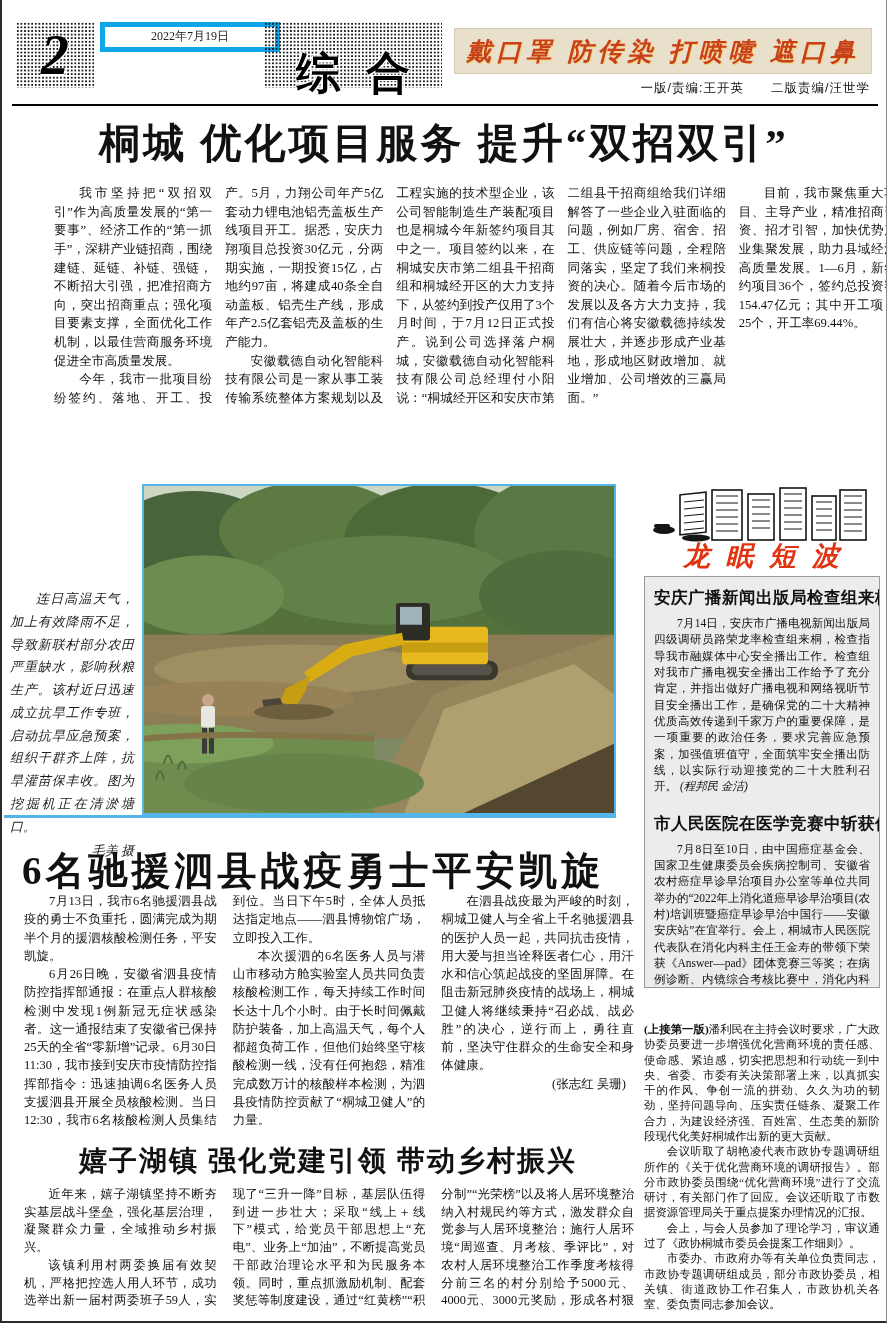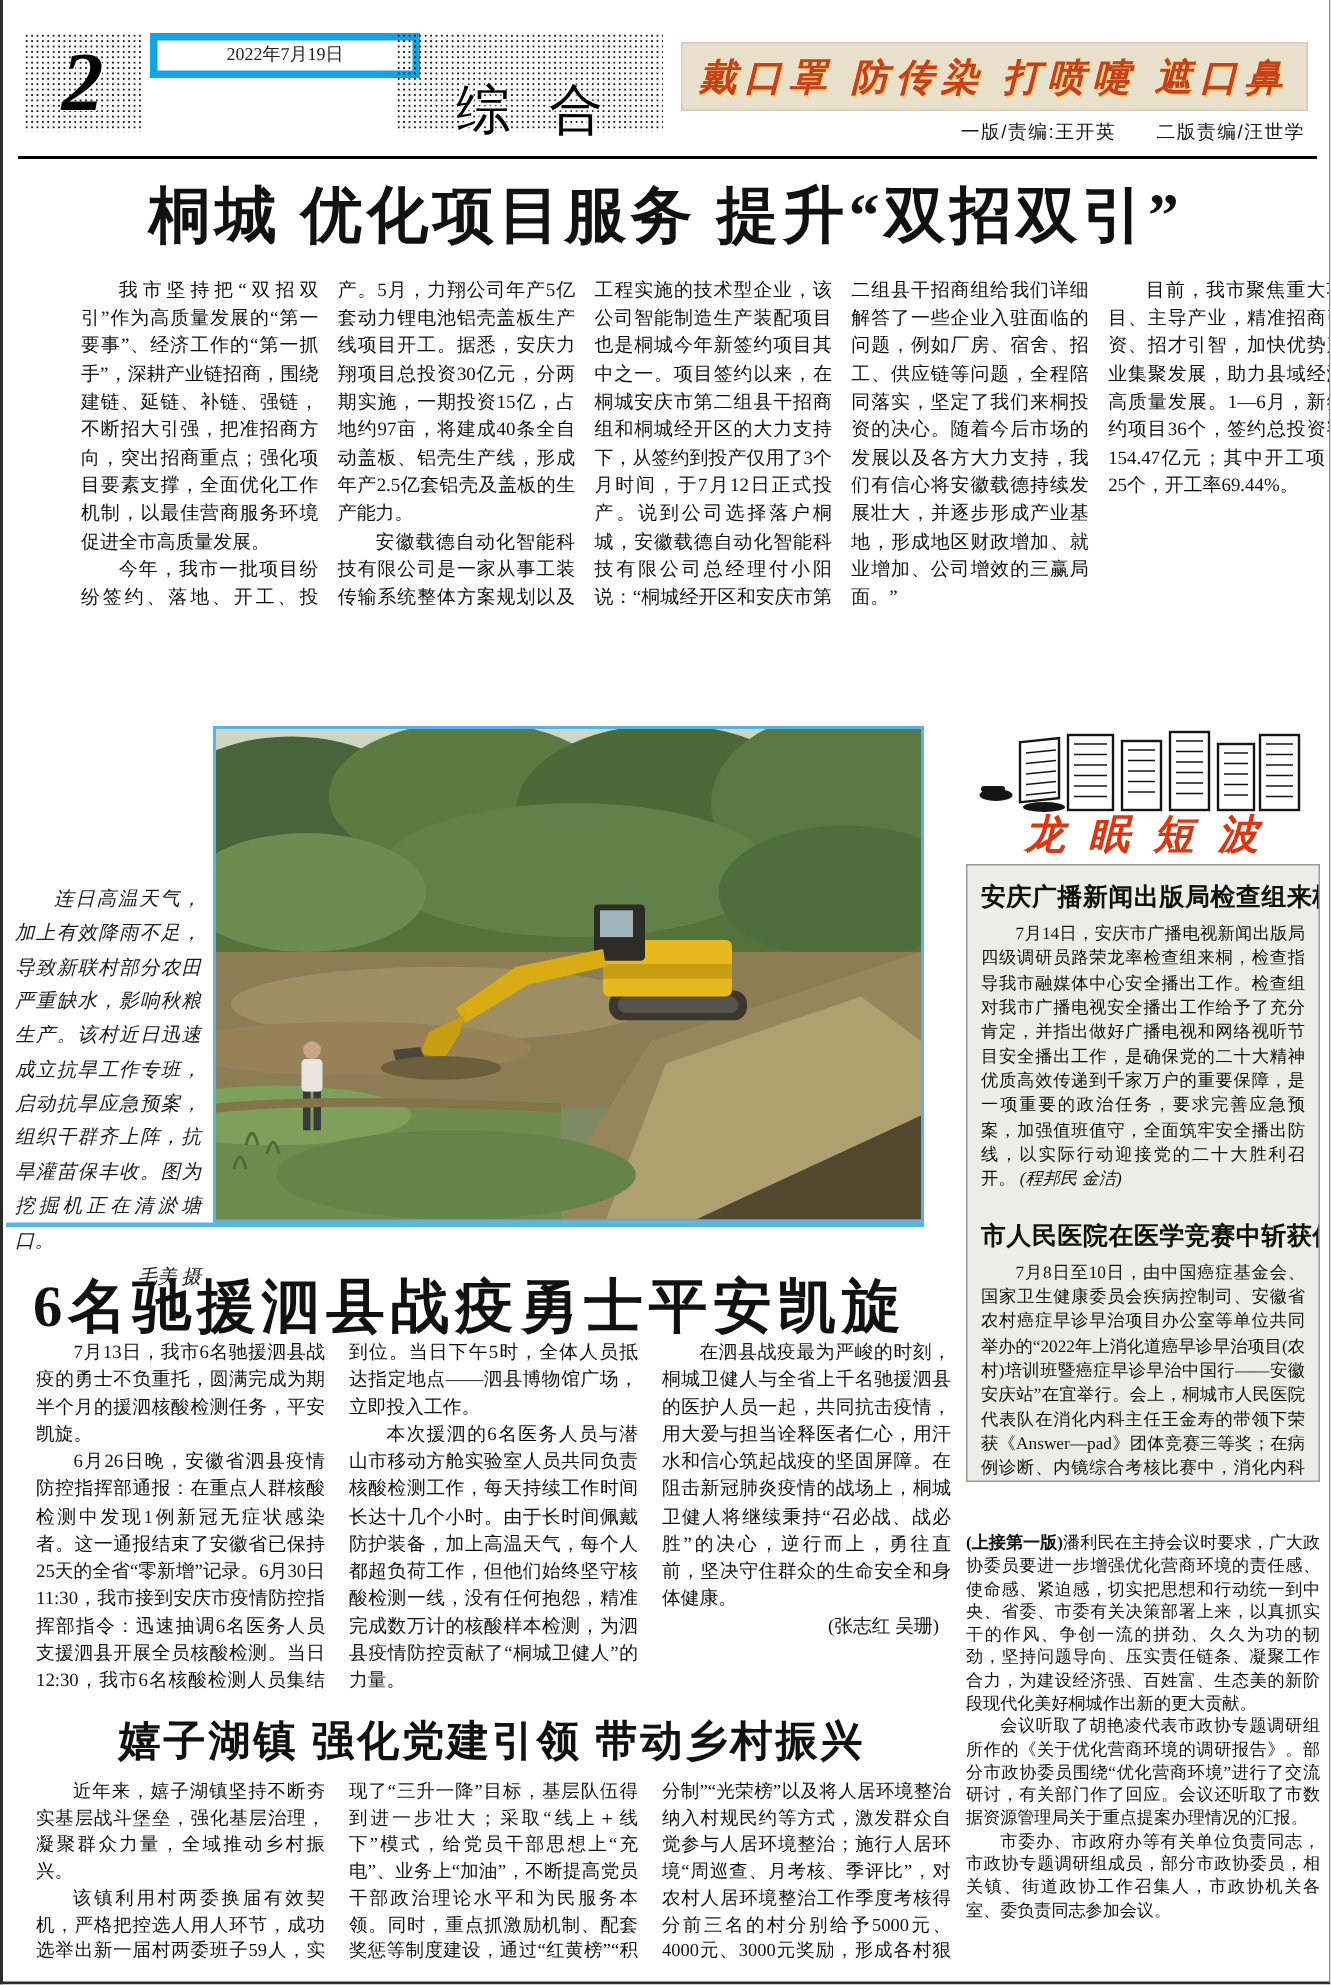--- a/index.html
+++ b/index.html
@@ -9,21 +9,21 @@
 
   
   .header{position:absolute;top:20px;left:14px;right:10px;height:84px;}
   .halftone{background-image:radial-gradient(circle,#1a1a1a 0.8px,transparent 0.95px);background-size:3.6px 3.6px;}
   .pagenum-block{position:absolute;left:0;top:2px;width:78px;height:66px;display:flex;align-items:center;justify-content:center;}
   .pagenum{font-size:56px;font-weight:bold;font-style:italic;line-height:1;color:#000;text-shadow:1px 1px 0 #fff;}
   .masthead-block{position:absolute;left:84px;top:0;width:152px;height:72px;text-align:center;}
   .masthead{font-size:33px;font-weight:bold;color:#c3261c;letter-spacing:2px;font-style:italic;line-height:1.1;white-space:nowrap;}
   .datebox{margin:2px auto 0;width:138px;border:5px solid #0ea5e9;font-size:12px;padding:1px 16px 2px;background:#fff;color:#222;}
   .section-block{position:absolute;left:248px;top:2px;width:178px;height:66px;display:flex;align-items:center;justify-content:center;}
-  .section-label{font-size:36px;font-weight:normal;letter-spacing:26px;padding-left:26px;color:#000;text-shadow:0 0 3px #fff,1px 1px 0 #fff,-1px -1px 0 #fff;margin-top:36px;}
+  .section-label{font-size:44px;font-weight:bold;letter-spacing:26px;padding-left:26px;color:#000;text-shadow:0 0 3px #fff,1px 1px 0 #fff,-1px -1px 0 #fff;margin-top:36px;}
   .banner{position:absolute;left:438px;top:8px;right:4px;height:46px;background:#e9e0cb;
           display:flex;align-items:center;justify-content:center;box-shadow:0 0 0 1px #d6ccb4 inset;}
   .slogan{font-weight:bold;font-size:25px;color:#c8401b;letter-spacing:5px;font-style:italic;white-space:nowrap;
           text-shadow:1px 1px 0 #f3d27a;}
   .editors{position:absolute;right:6px;top:60px;font-size:12.5px;letter-spacing:1px;color:#111;font-family:"Liberation Sans","DejaVu Sans",sans-serif;}
   .head-rule{position:absolute;top:104px;left:10px;right:8px;height:0;border-top:2.5px solid #000;}
 
   
   .lead-headline{position:absolute;top:116px;left:20px;right:20px;text-align:center;
                  font-size:41px;font-weight:bold;letter-spacing:3px;white-space:nowrap;}
@@ -206,16 +206,17 @@
     <div class="news-title">市人民医院在医学竞赛中斩获佳绩</div>
     <p class="news-body">
       <span>7月8日至10日，由中国癌症基金会、国家卫生健康委员会疾病控制司、安徽省农村癌症早诊早治项目办公室等单位共同举办的“2022年上消化道癌早诊早治项目(农村)培训班暨癌症早诊早治中国行——安徽安庆站”在宜举行。会上，桐城市人民医院代表队在消化内科主任王金寿的带领下荣获《Answer—pad》团体竞赛三等奖；在病例诊断、内镜综合考核比赛中，消化内科副主任医师石亮宇和病理科主治医生黄鹤斩获《内镜病例争锋赛》个人二等奖。</span>
       
     </p>
   </div>
 
   <div class="continuation">
     <p class="first"><span class="leadin">(上接第一版)</span><span>潘利民在主持会议时要求，广大政协委员要进一步增强优化营商环境的责任感、使命感、紧迫感，切实把思想和行动统一到中央、省委、市委有关决策部署上来，以真抓实干的作风、争创一流的拼劲、久久为功的韧劲，坚持问题导向、压实责任链条、凝聚工作合力，为建设经济强、百姓富、生态美的新阶段现代化美好桐城作出新的更大贡献。</span></p>
     <p>会议听取了胡艳凌代表市政协专题调研组所作的《关于优化营商环境的调研报告》。部分市政协委员围绕“优化营商环境”进行了交流研讨，有关部门作了回应。会议还听取了市数据资源管理局关于重点提案办理情况的汇报。</p>
+    <p>会上，与会人员参加了理论学习，审议通过了《政协桐城市委员会提案工作细则》。</p>
     <p>市委办、市政府办等有关单位负责同志，市政协专题调研组成员，部分市政协委员，相关镇、街道政协工作召集人，市政协机关各室、委负责同志参加会议。</p>
   </div>
 
 </div>
 
 </body></html>

